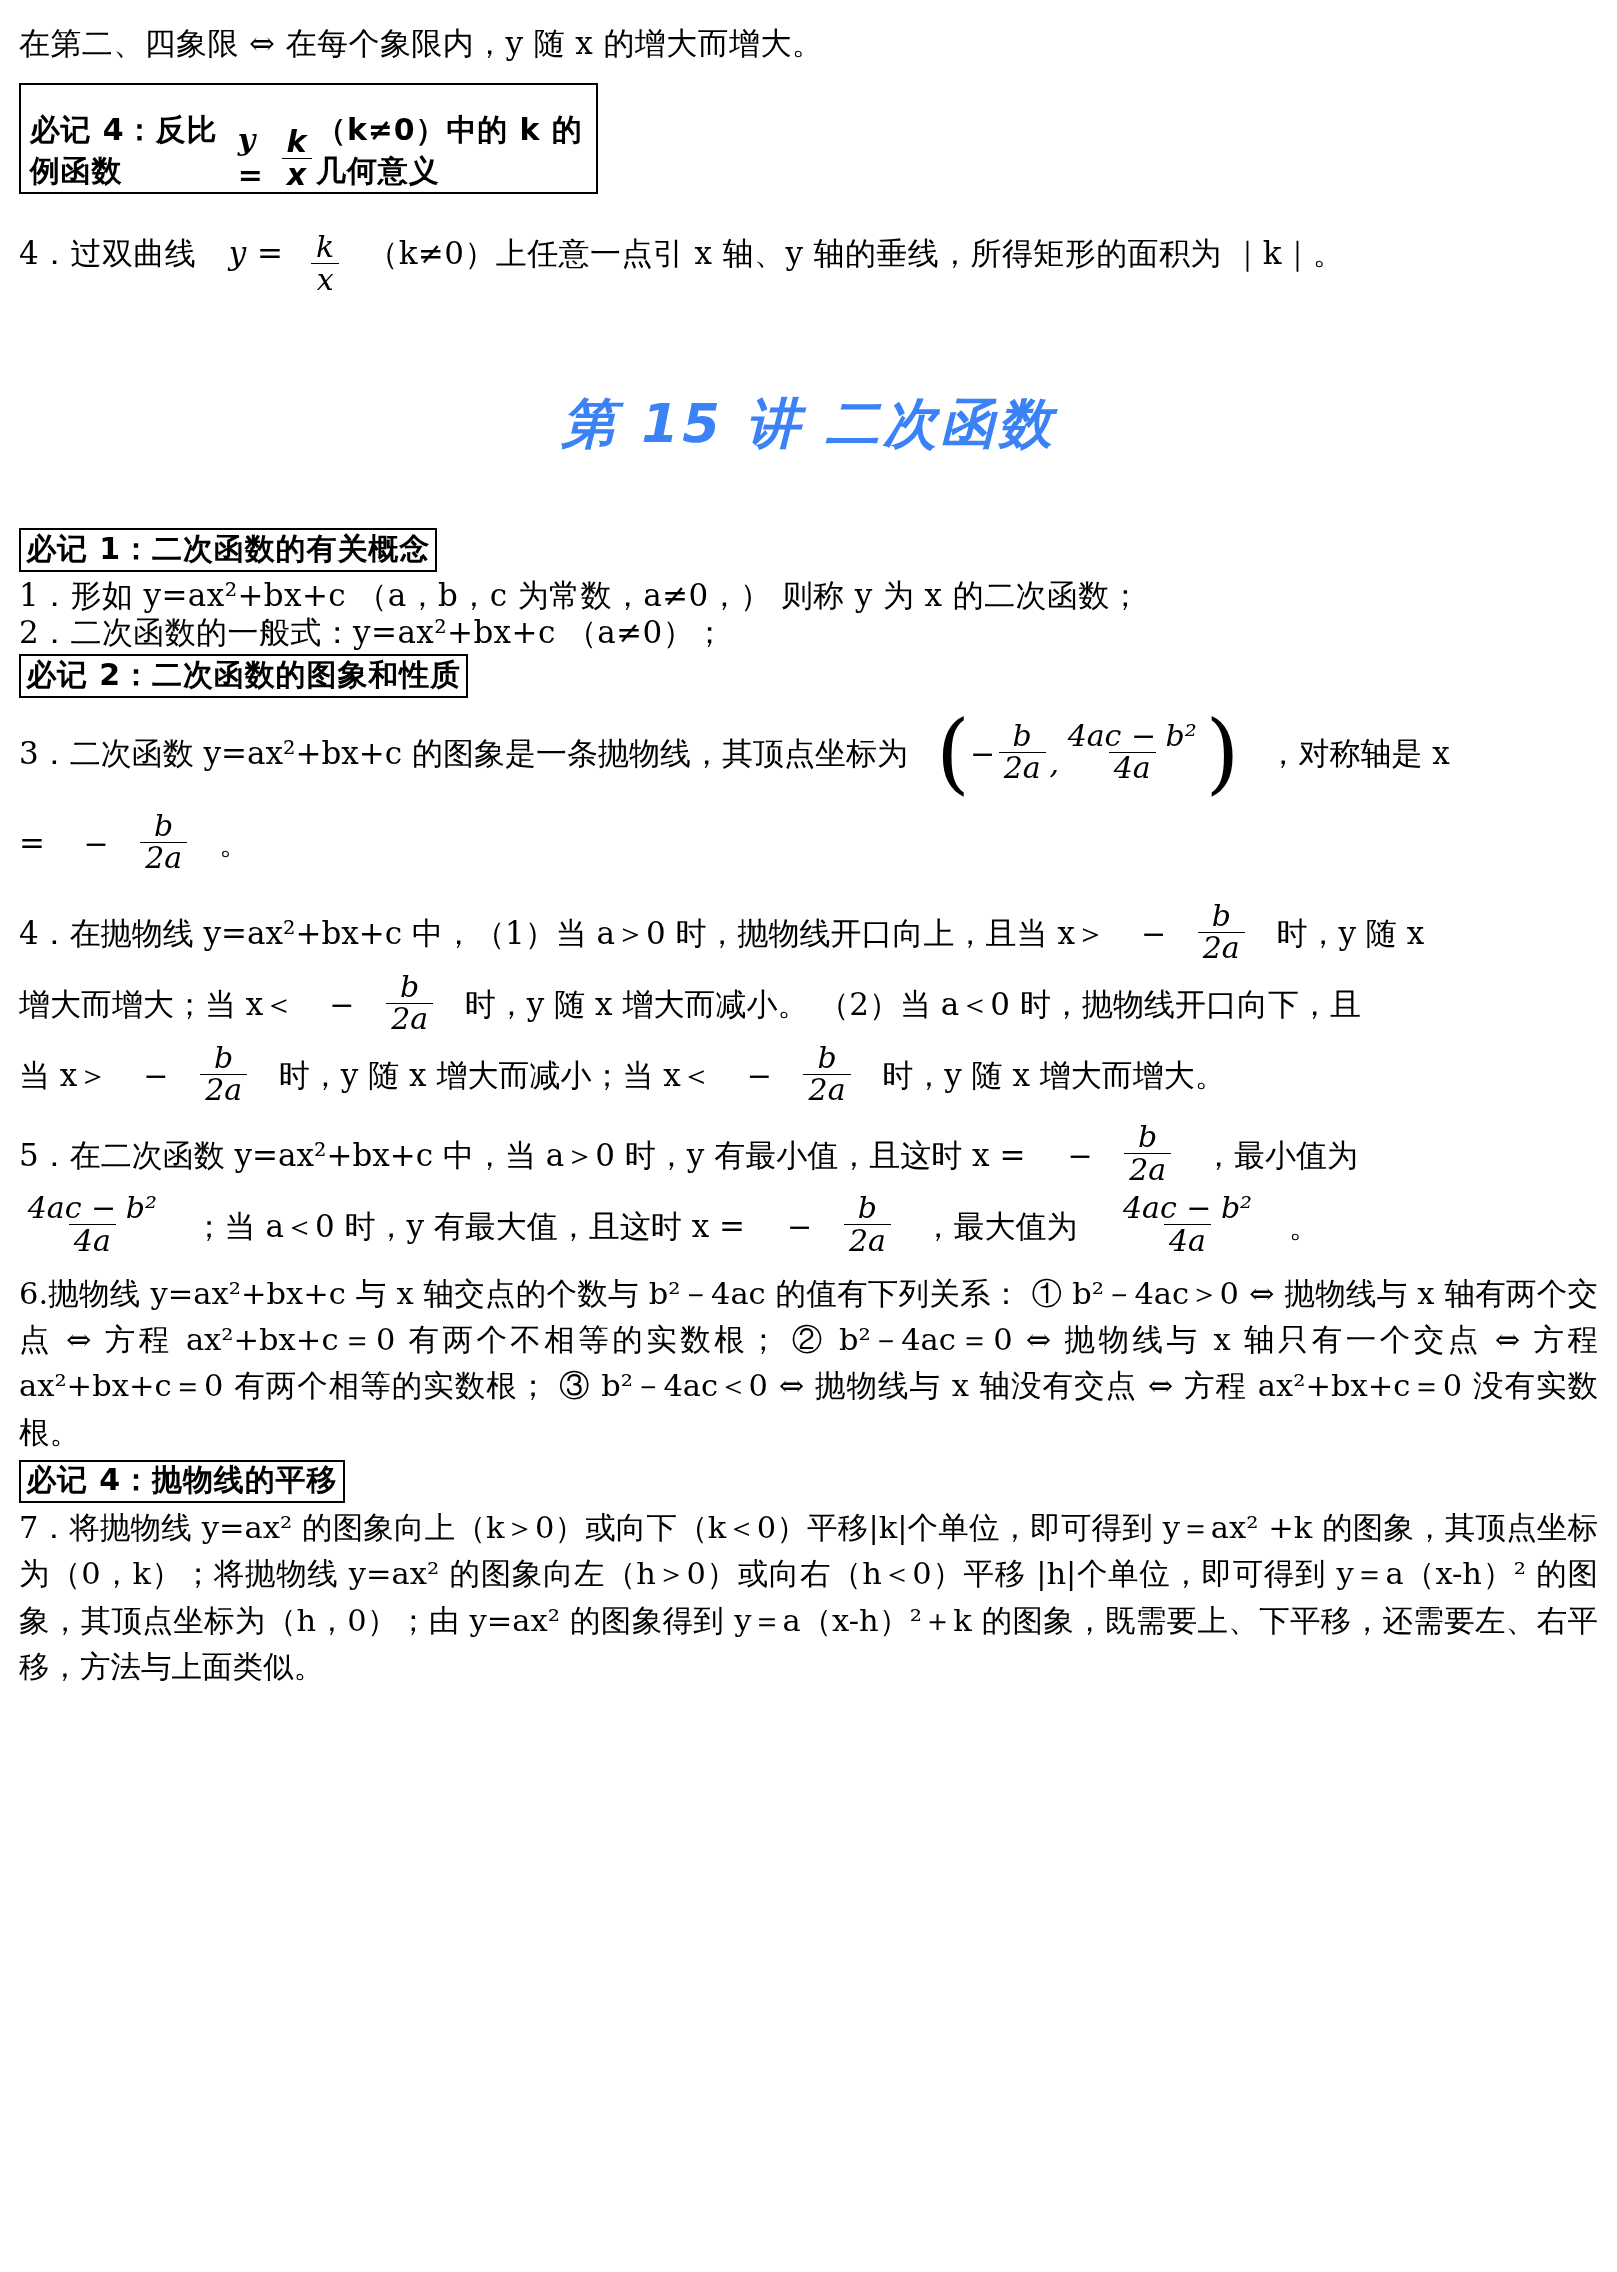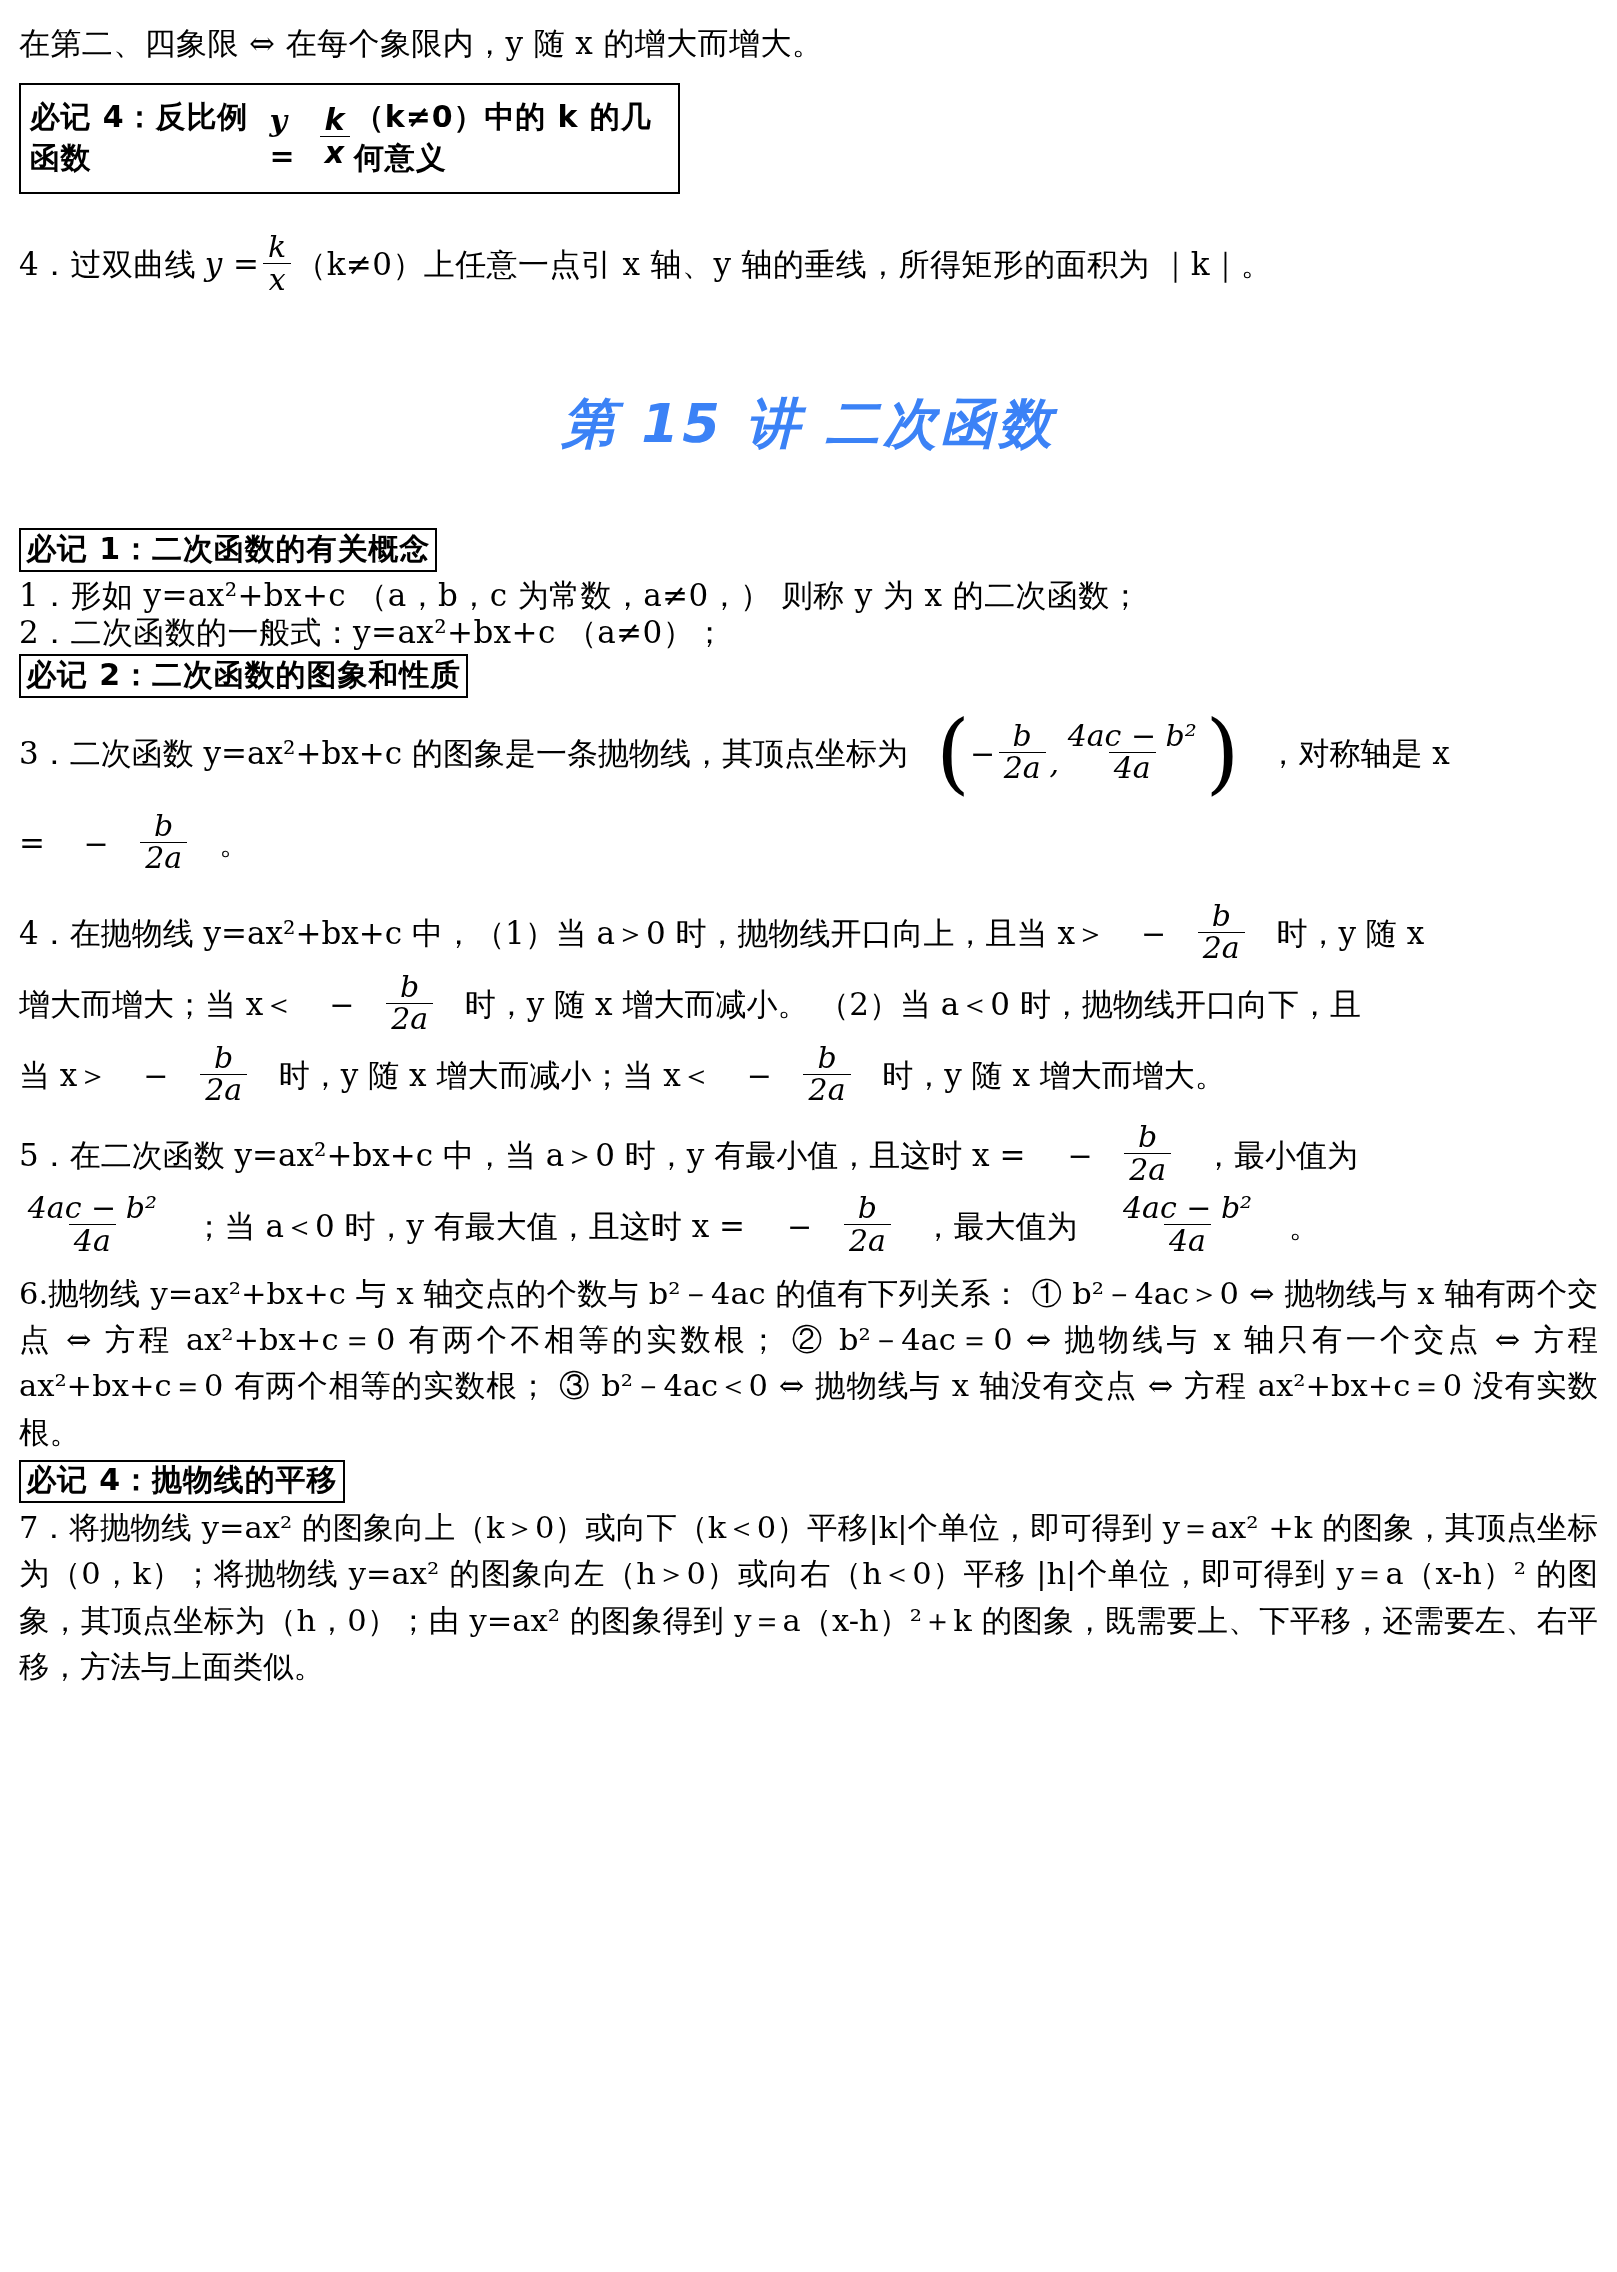--- a/index.html
+++ b/index.html
@@ -43,25 +43,25 @@
     font-size: 30px;
     line-height: 1.18;
     letter-spacing: 0.9px;
     white-space: nowrap;
   }
   .boxed-row { margin: 3.5px 0 1.7px 0; }
 
   
   .bigbox {
     border: 2.6px solid #000;
-    width: 661px;
+    width: 579px;
     height: 111px;
     box-sizing: border-box;
     display: flex;
-    align-items: center;
+    align-items: flex-end;
     padding-left: 8.7px;
     font-family: "DejaVu Sans", "Liberation Sans", sans-serif;
     font-weight: bold;
     font-size: 30px;
     letter-spacing: 0.9px;
   }
 
   
   .chapter-title {
     text-align: center;
@@ -148,21 +148,21 @@
     <span class="mathit" style="margin-left:7px;">y =</span>
     <span class="frac">
       <span class="num">k</span>
       <span class="den">x</span>
     </span>
     <span>（k≠0）中的 k 的几何意义</span>
   </div>
 
   <div class="gap-m"></div>
 
-  <div class="para" style="display:flex;align-items:center;flex-wrap:wrap;">
+  <div class="para" style="display:flex;align-items:flex-start;flex-wrap:wrap;gap:24px;">
     <span>4．过双曲线</span>
     <span class="mathit" style="margin-left:8.7px;">y =</span>
     <span class="frac">
       <span class="num">k</span>
       <span class="den">x</span>
     </span>
     <span>（k≠0）上任意一点引 x 轴、y 轴的垂线，所得矩形的面积为 ｜k｜。</span>
   </div>
 
   <div class="gap-xl"></div>

